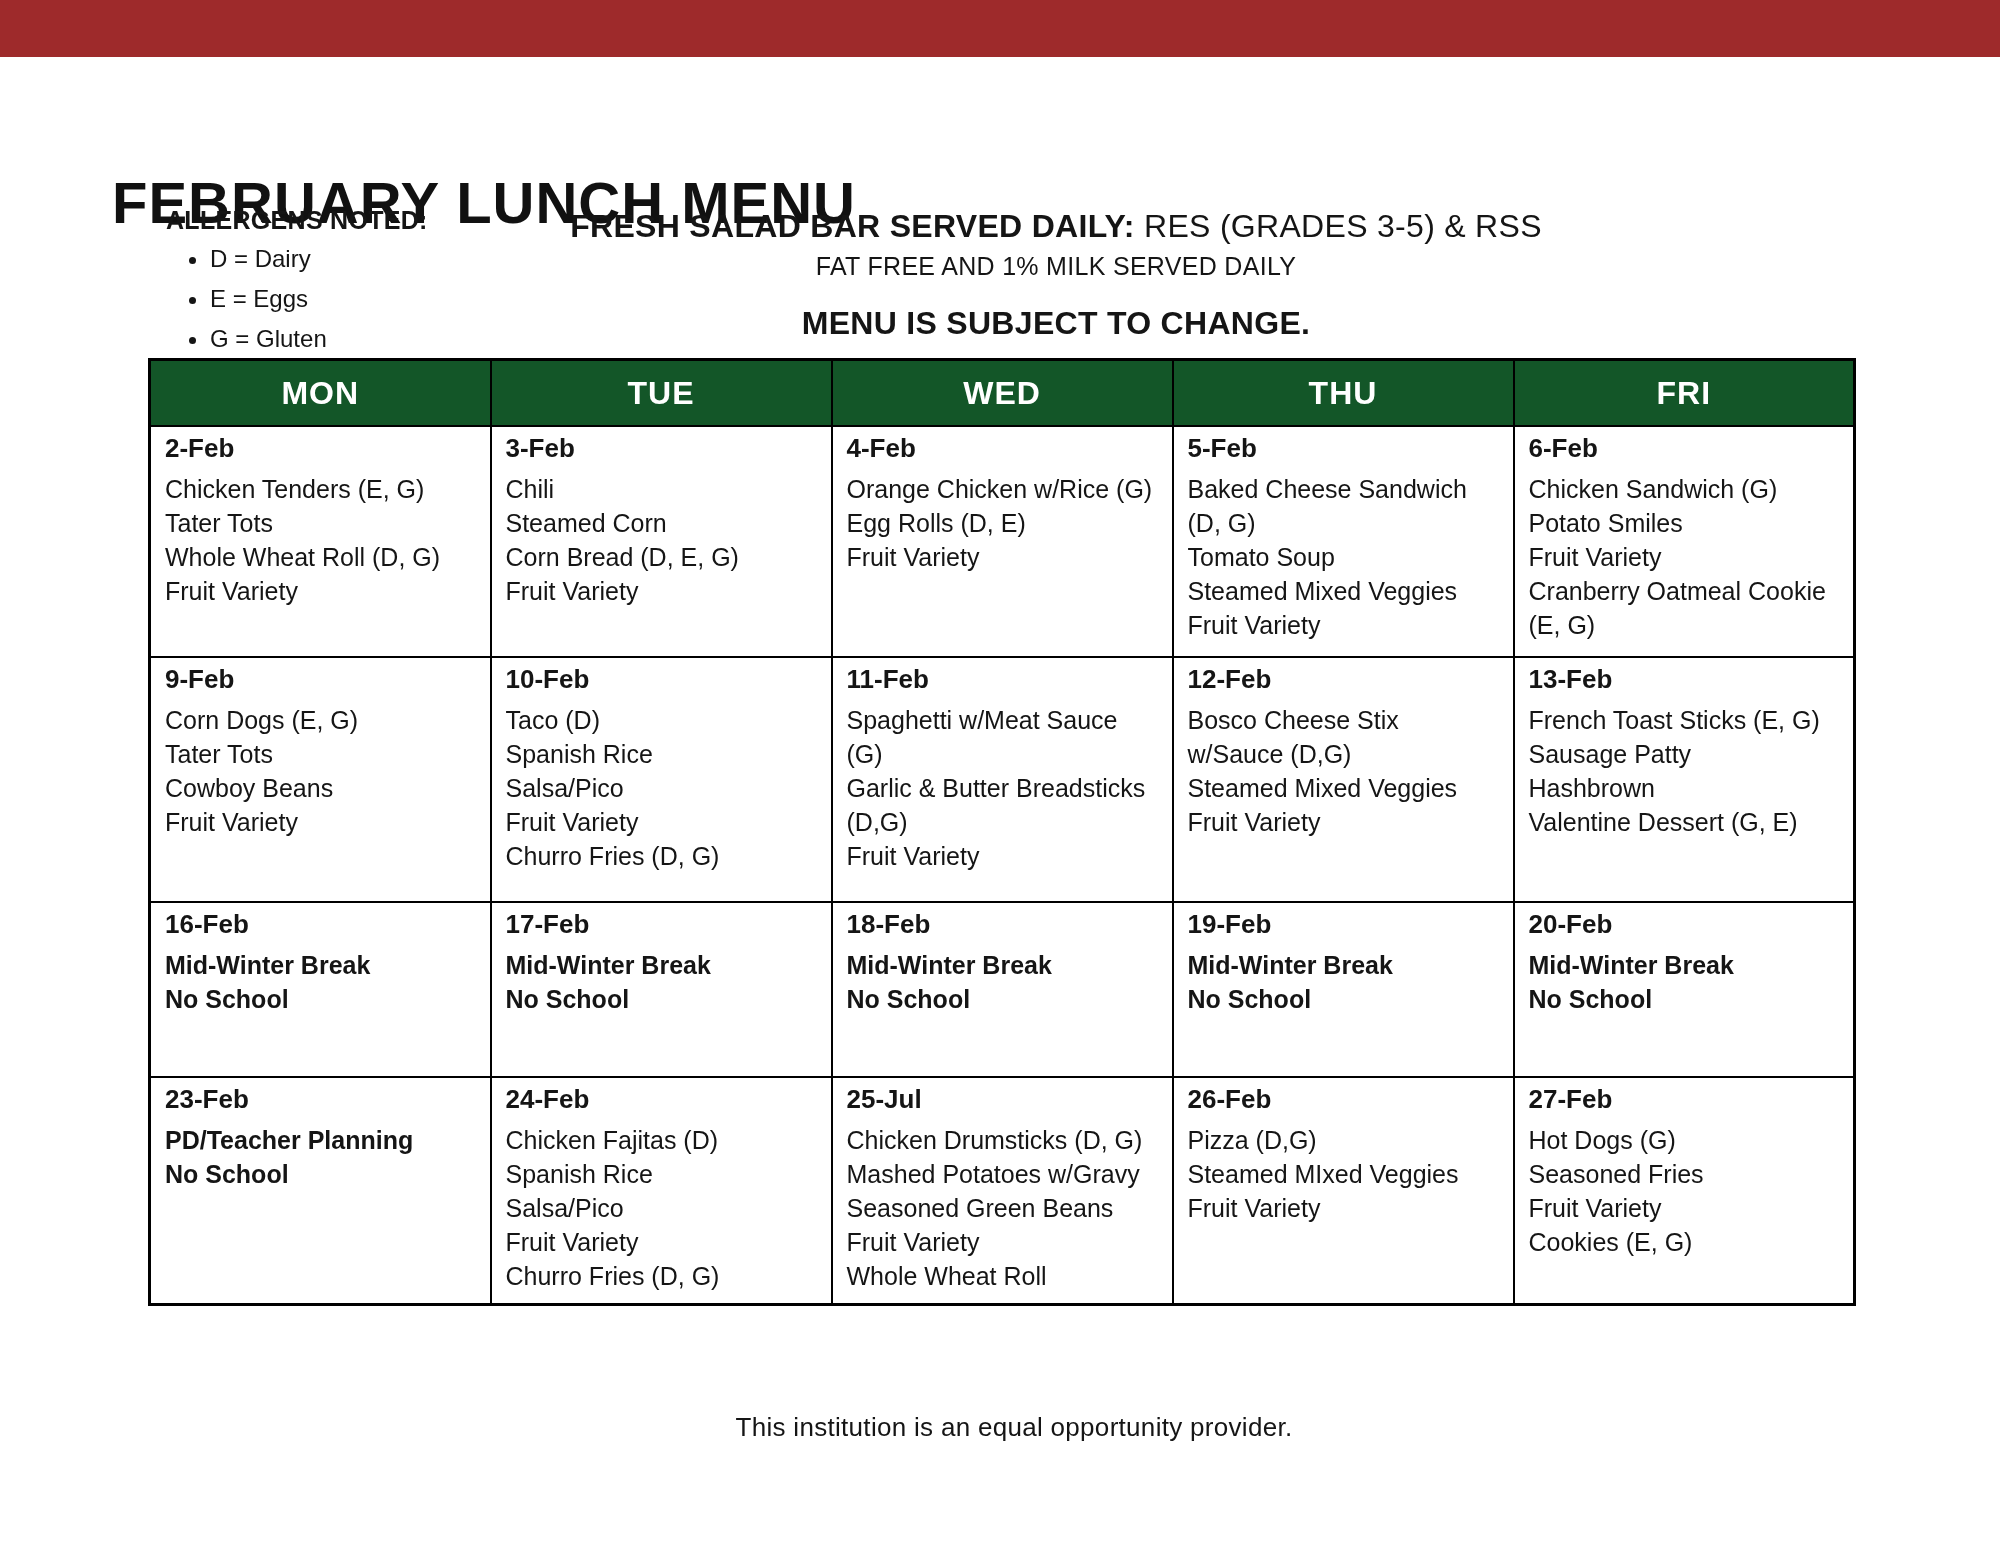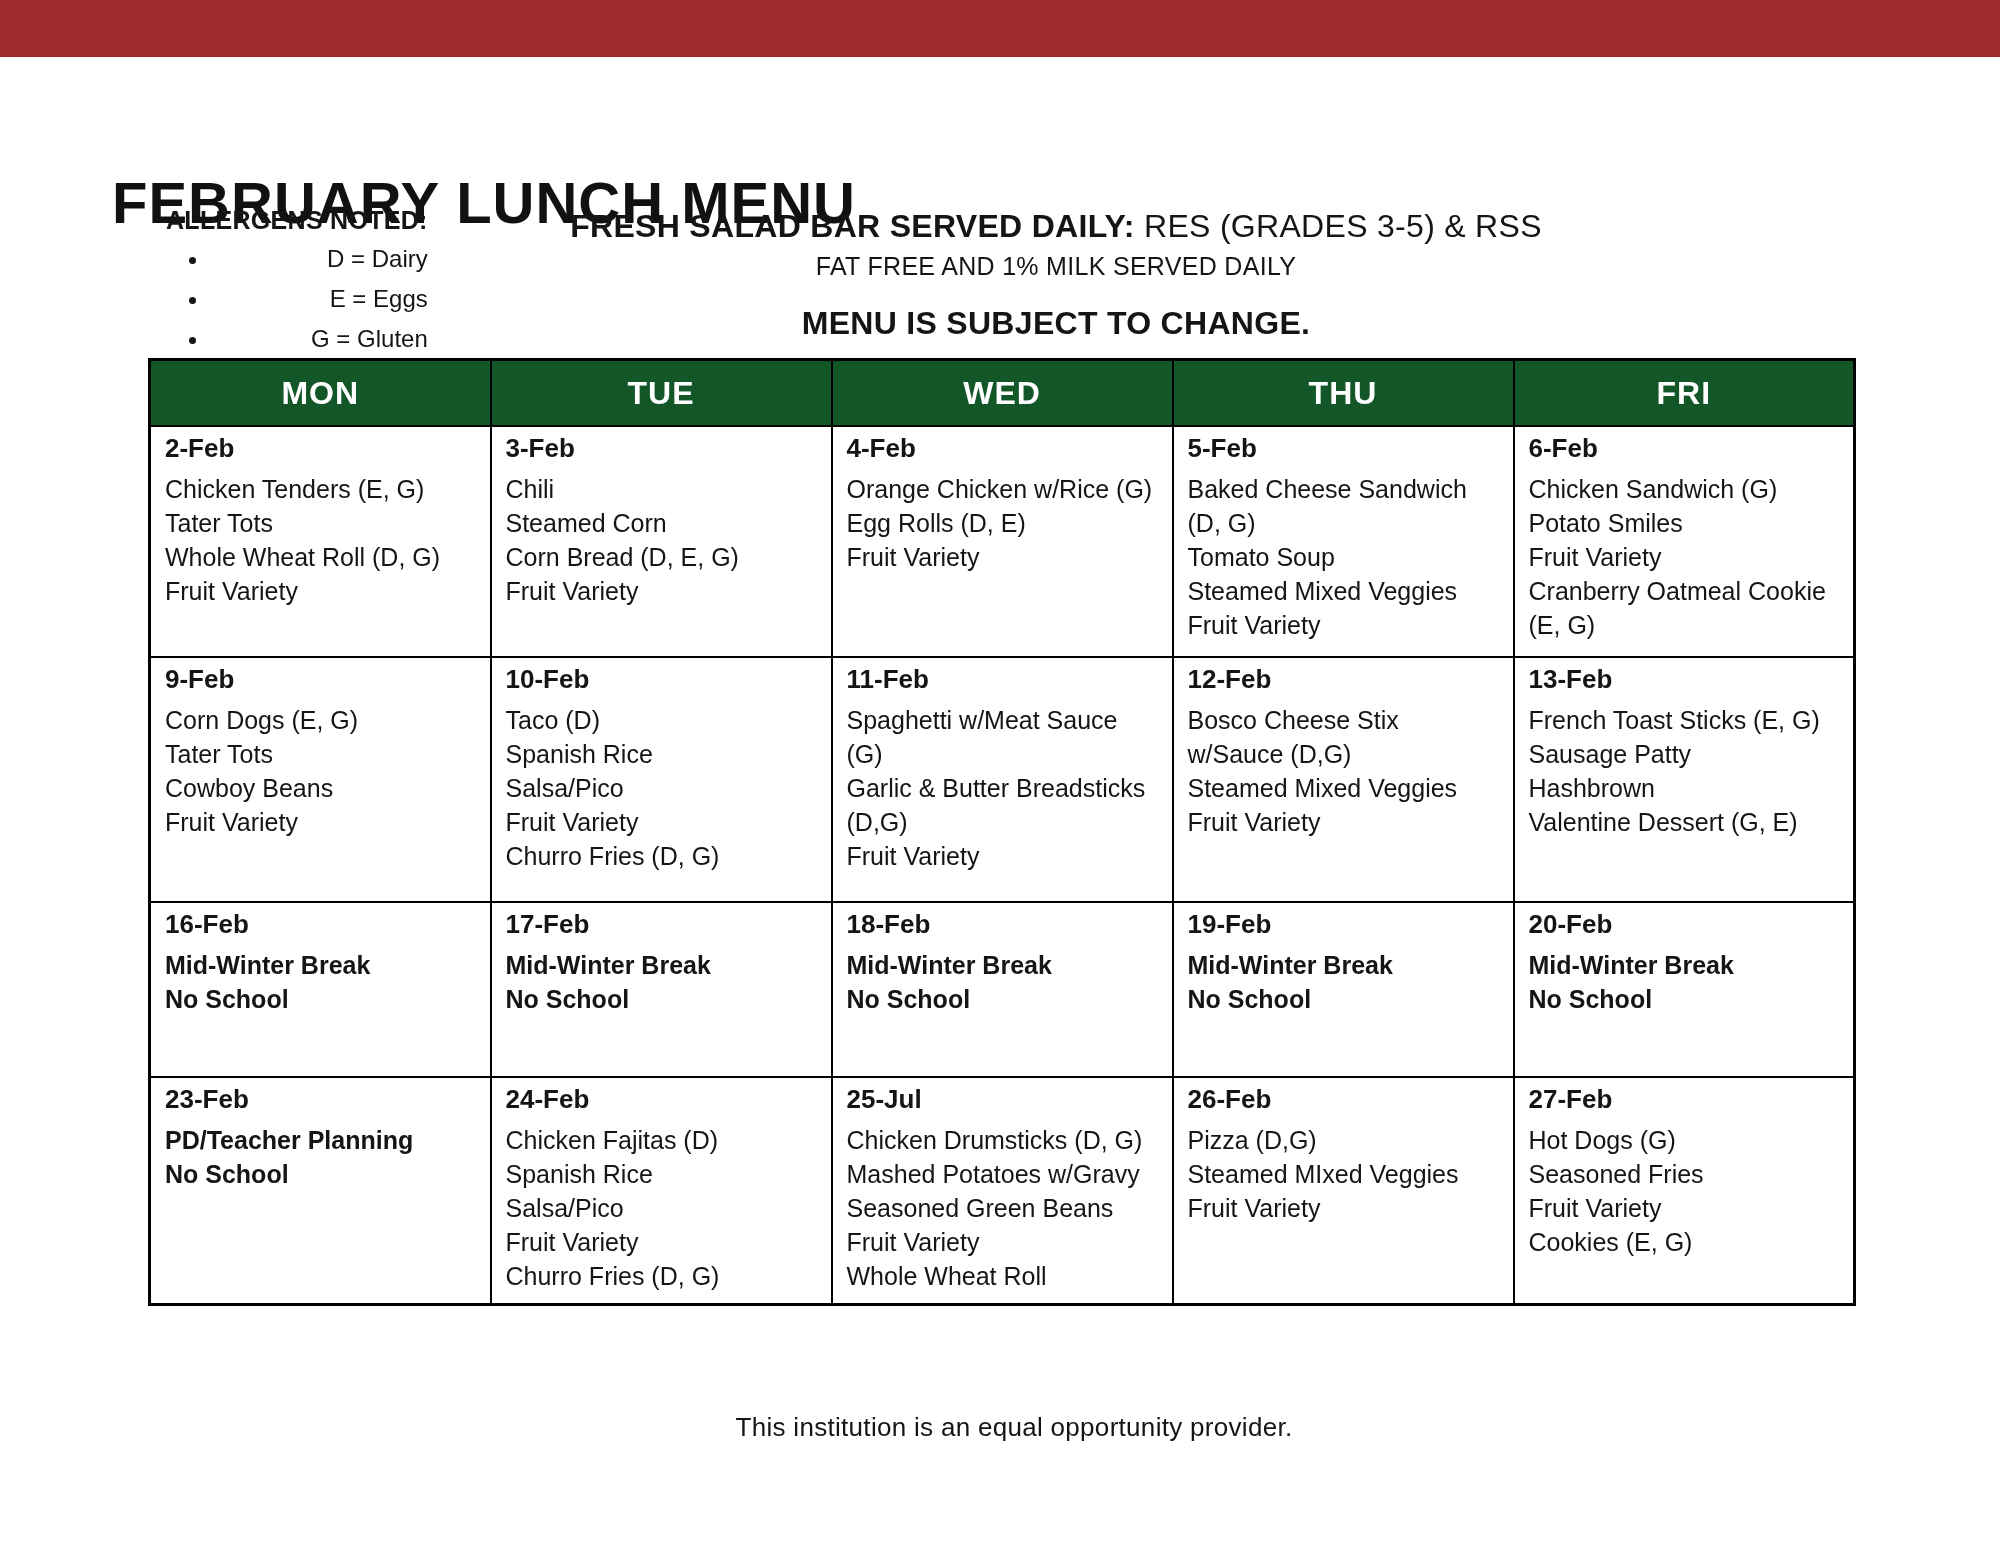--- a/index.html
+++ b/index.html
@@ -41,21 +41,20 @@
   .allergens {
     position: absolute; left: 166px; top: 206px;
   }
   .allergens-heading {
     font-size: 25px; font-weight: bold; letter-spacing: 0.3px;
   }
   .allergens ul {
     margin: 10px 0 0 0;
     padding-left: 44px;
     font-size: 24px;
-    text-align: right;
   }
   .allergens li { margin-bottom: 12px; }
 
   table.menu-table {
     position: absolute; left: 148px; top: 358px;
     width: 1708px;
     border-collapse: collapse;
     table-layout: fixed;
     border: 3px solid #000;
   }

